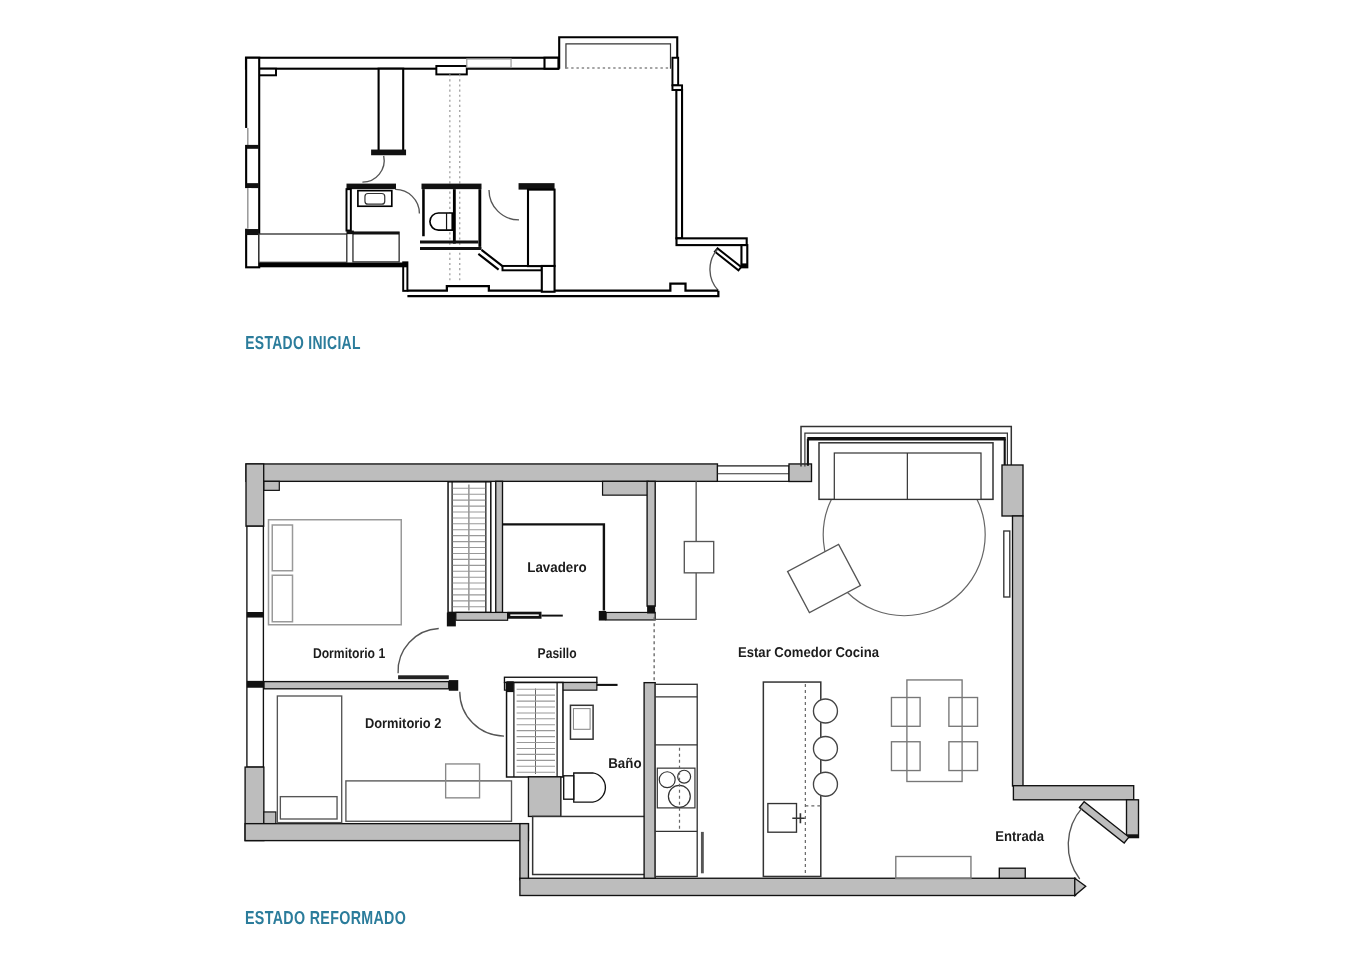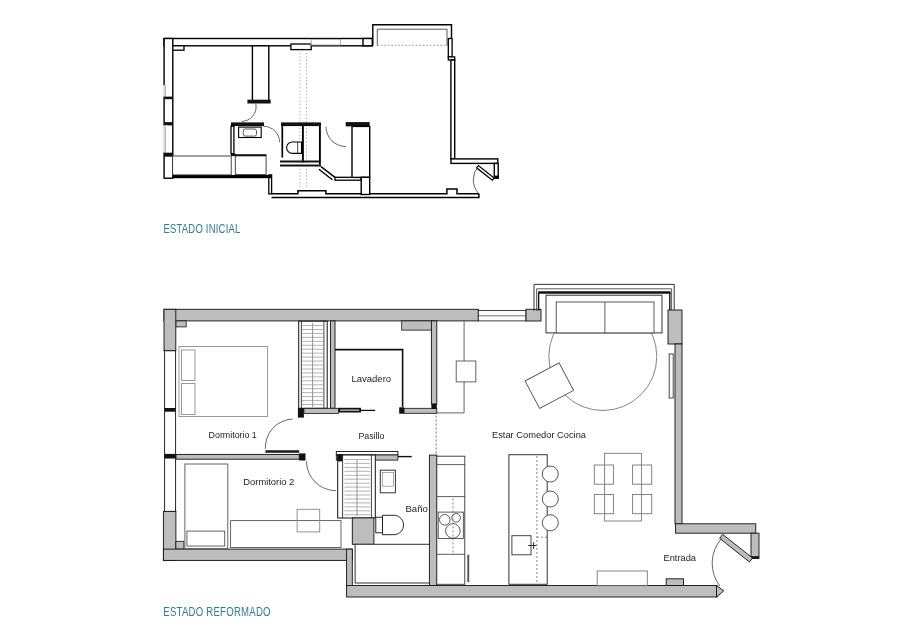--- a/index.html
+++ b/index.html
@@ -1,16 +1,16 @@
 <!DOCTYPE html>
 <html><head>
 <meta charset="utf-8">
 <style>
 html,body{margin:0;padding:0;background:#fff;}
-#page{position:relative;width:900px;height:636px;background:#fff;overflow:hidden;}
+#page{position:relative;width:900px;height:636px;background:#fff;overflow:hidden;font-weight:bold;}
 text{font-family:"Liberation Sans",sans-serif;}
 .lbl{fill:#1c1c1c;font-size:9.5px;}
 .title{fill:#2b7c9b;font-size:12.5px;letter-spacing:.3px;}
 </style>
 </head>
 <body>
 <div id="page">
 <svg width="900" height="636" viewBox="0 0 900 636">
 
 <g stroke-linecap="butt" fill="none">

